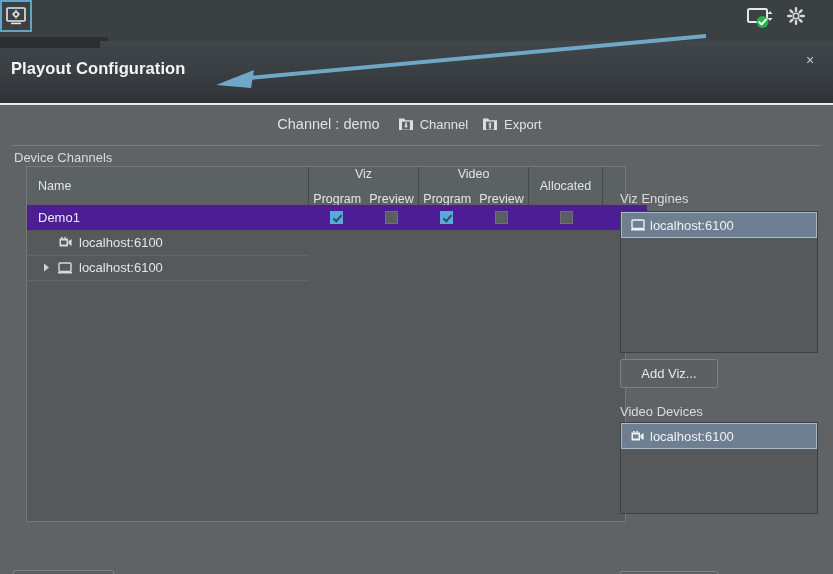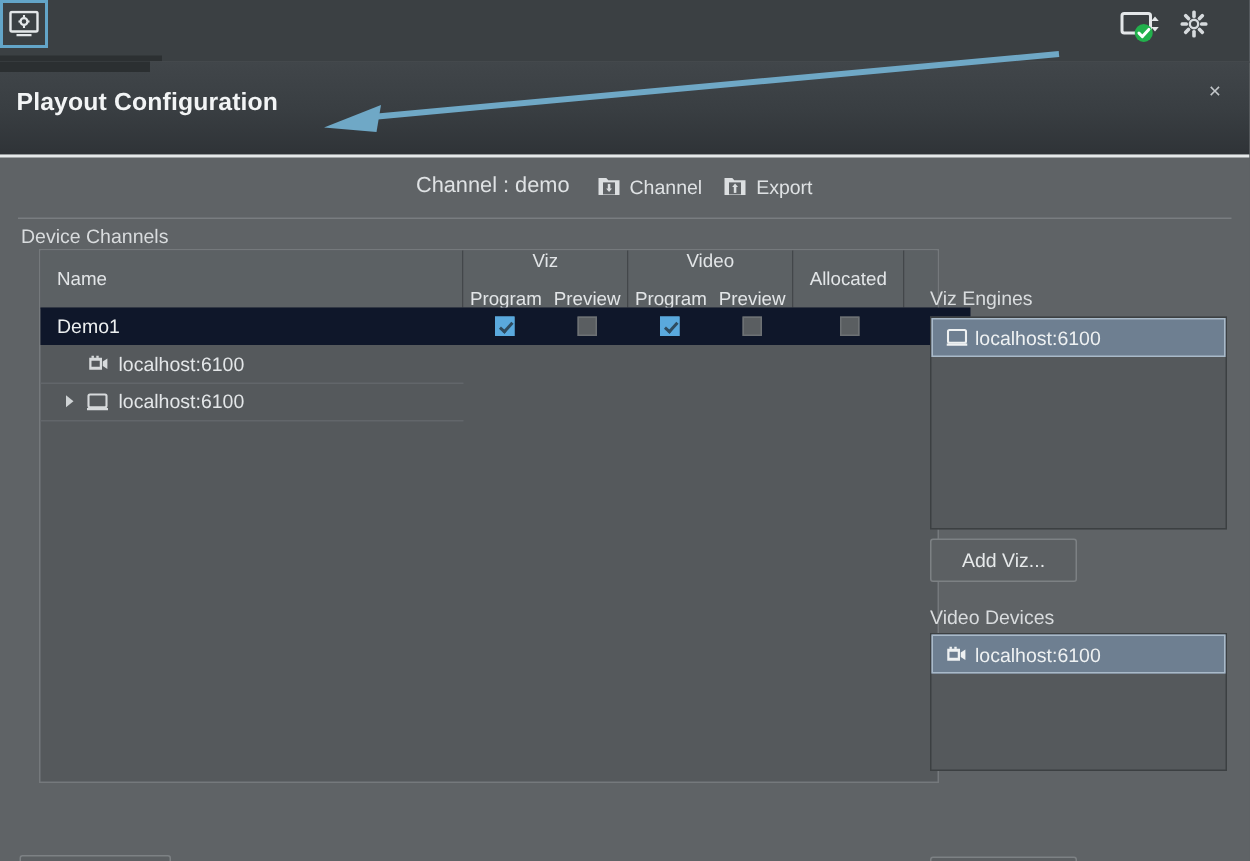--- a/index.html
+++ b/index.html
@@ -184,21 +184,21 @@
     gap: 8px;
     font-size: 12.5px;
     margin-top: 11px;
   }
 
   
   #row-demo1 {
     position: absolute;
     left: 0; top: 38px;
     width: 620px; height: 25px;
-    background: #0f172a;
+    background: #4c1d95;
     display: flex;
     align-items: center;
     cursor: pointer;
   }
   #row-demo1 .rowname {
     width: 282px;
     padding-left: 11px;
     box-sizing: border-box;
     font-size: 13px;
     color: #eceff0;

